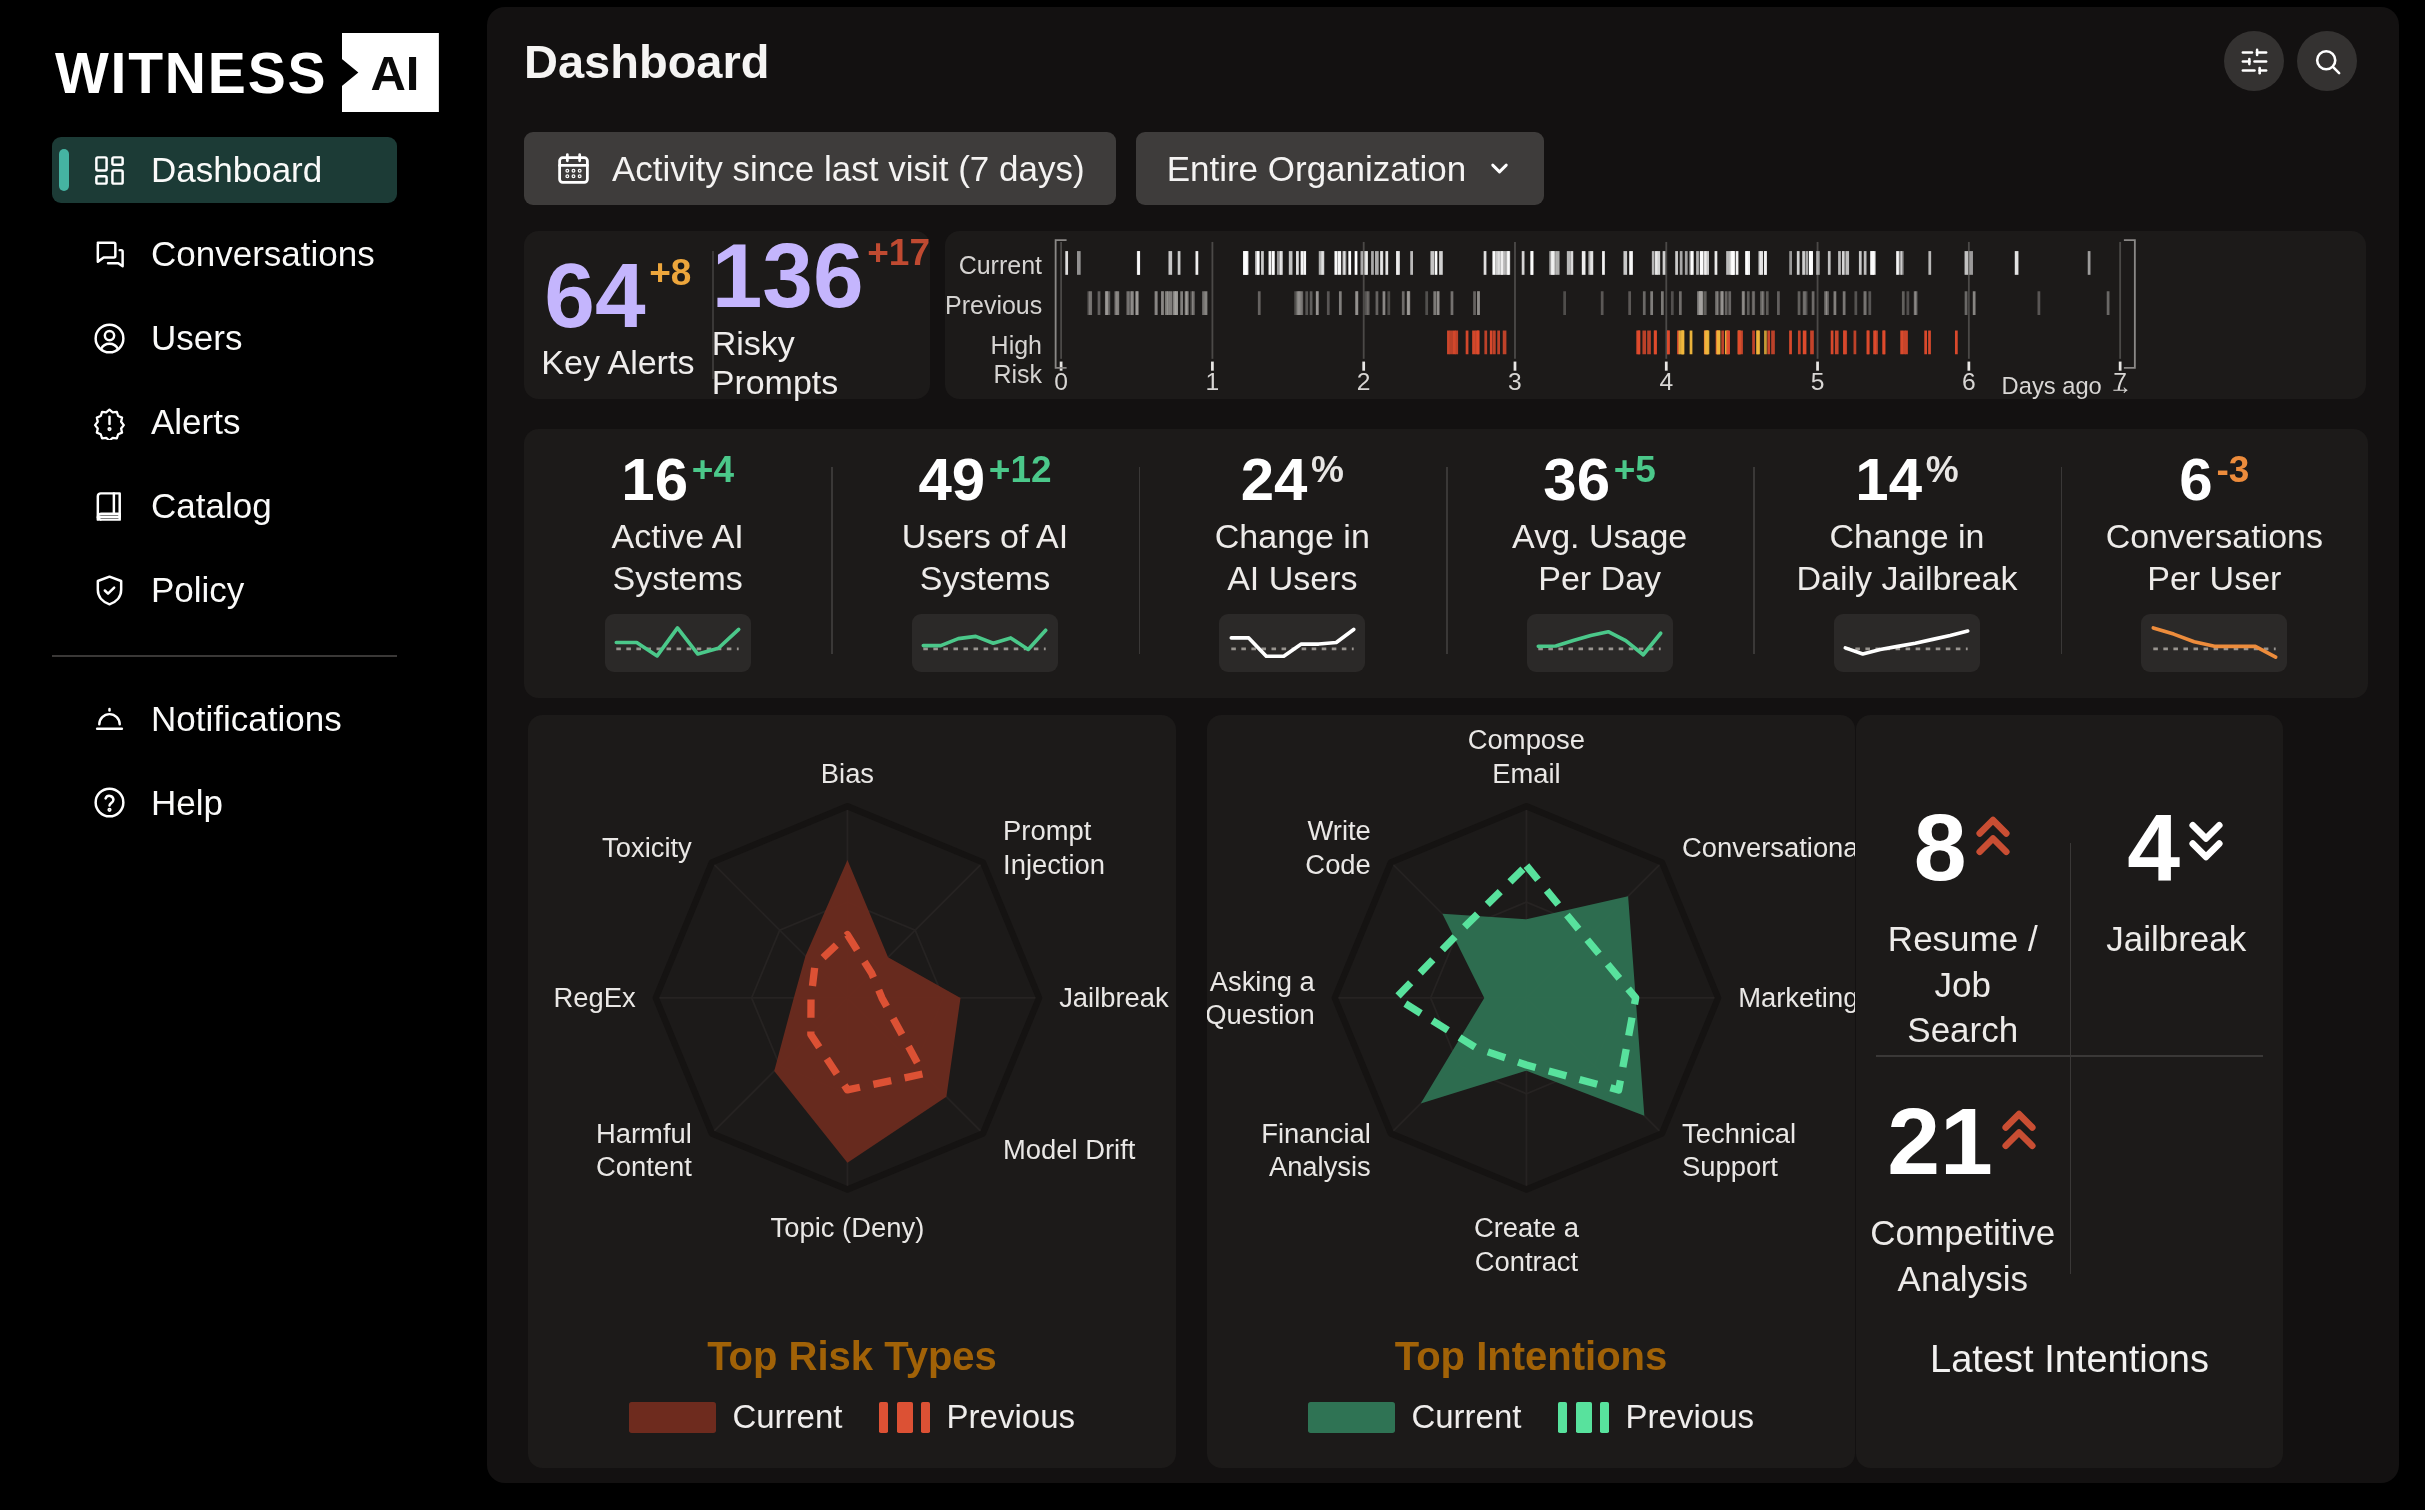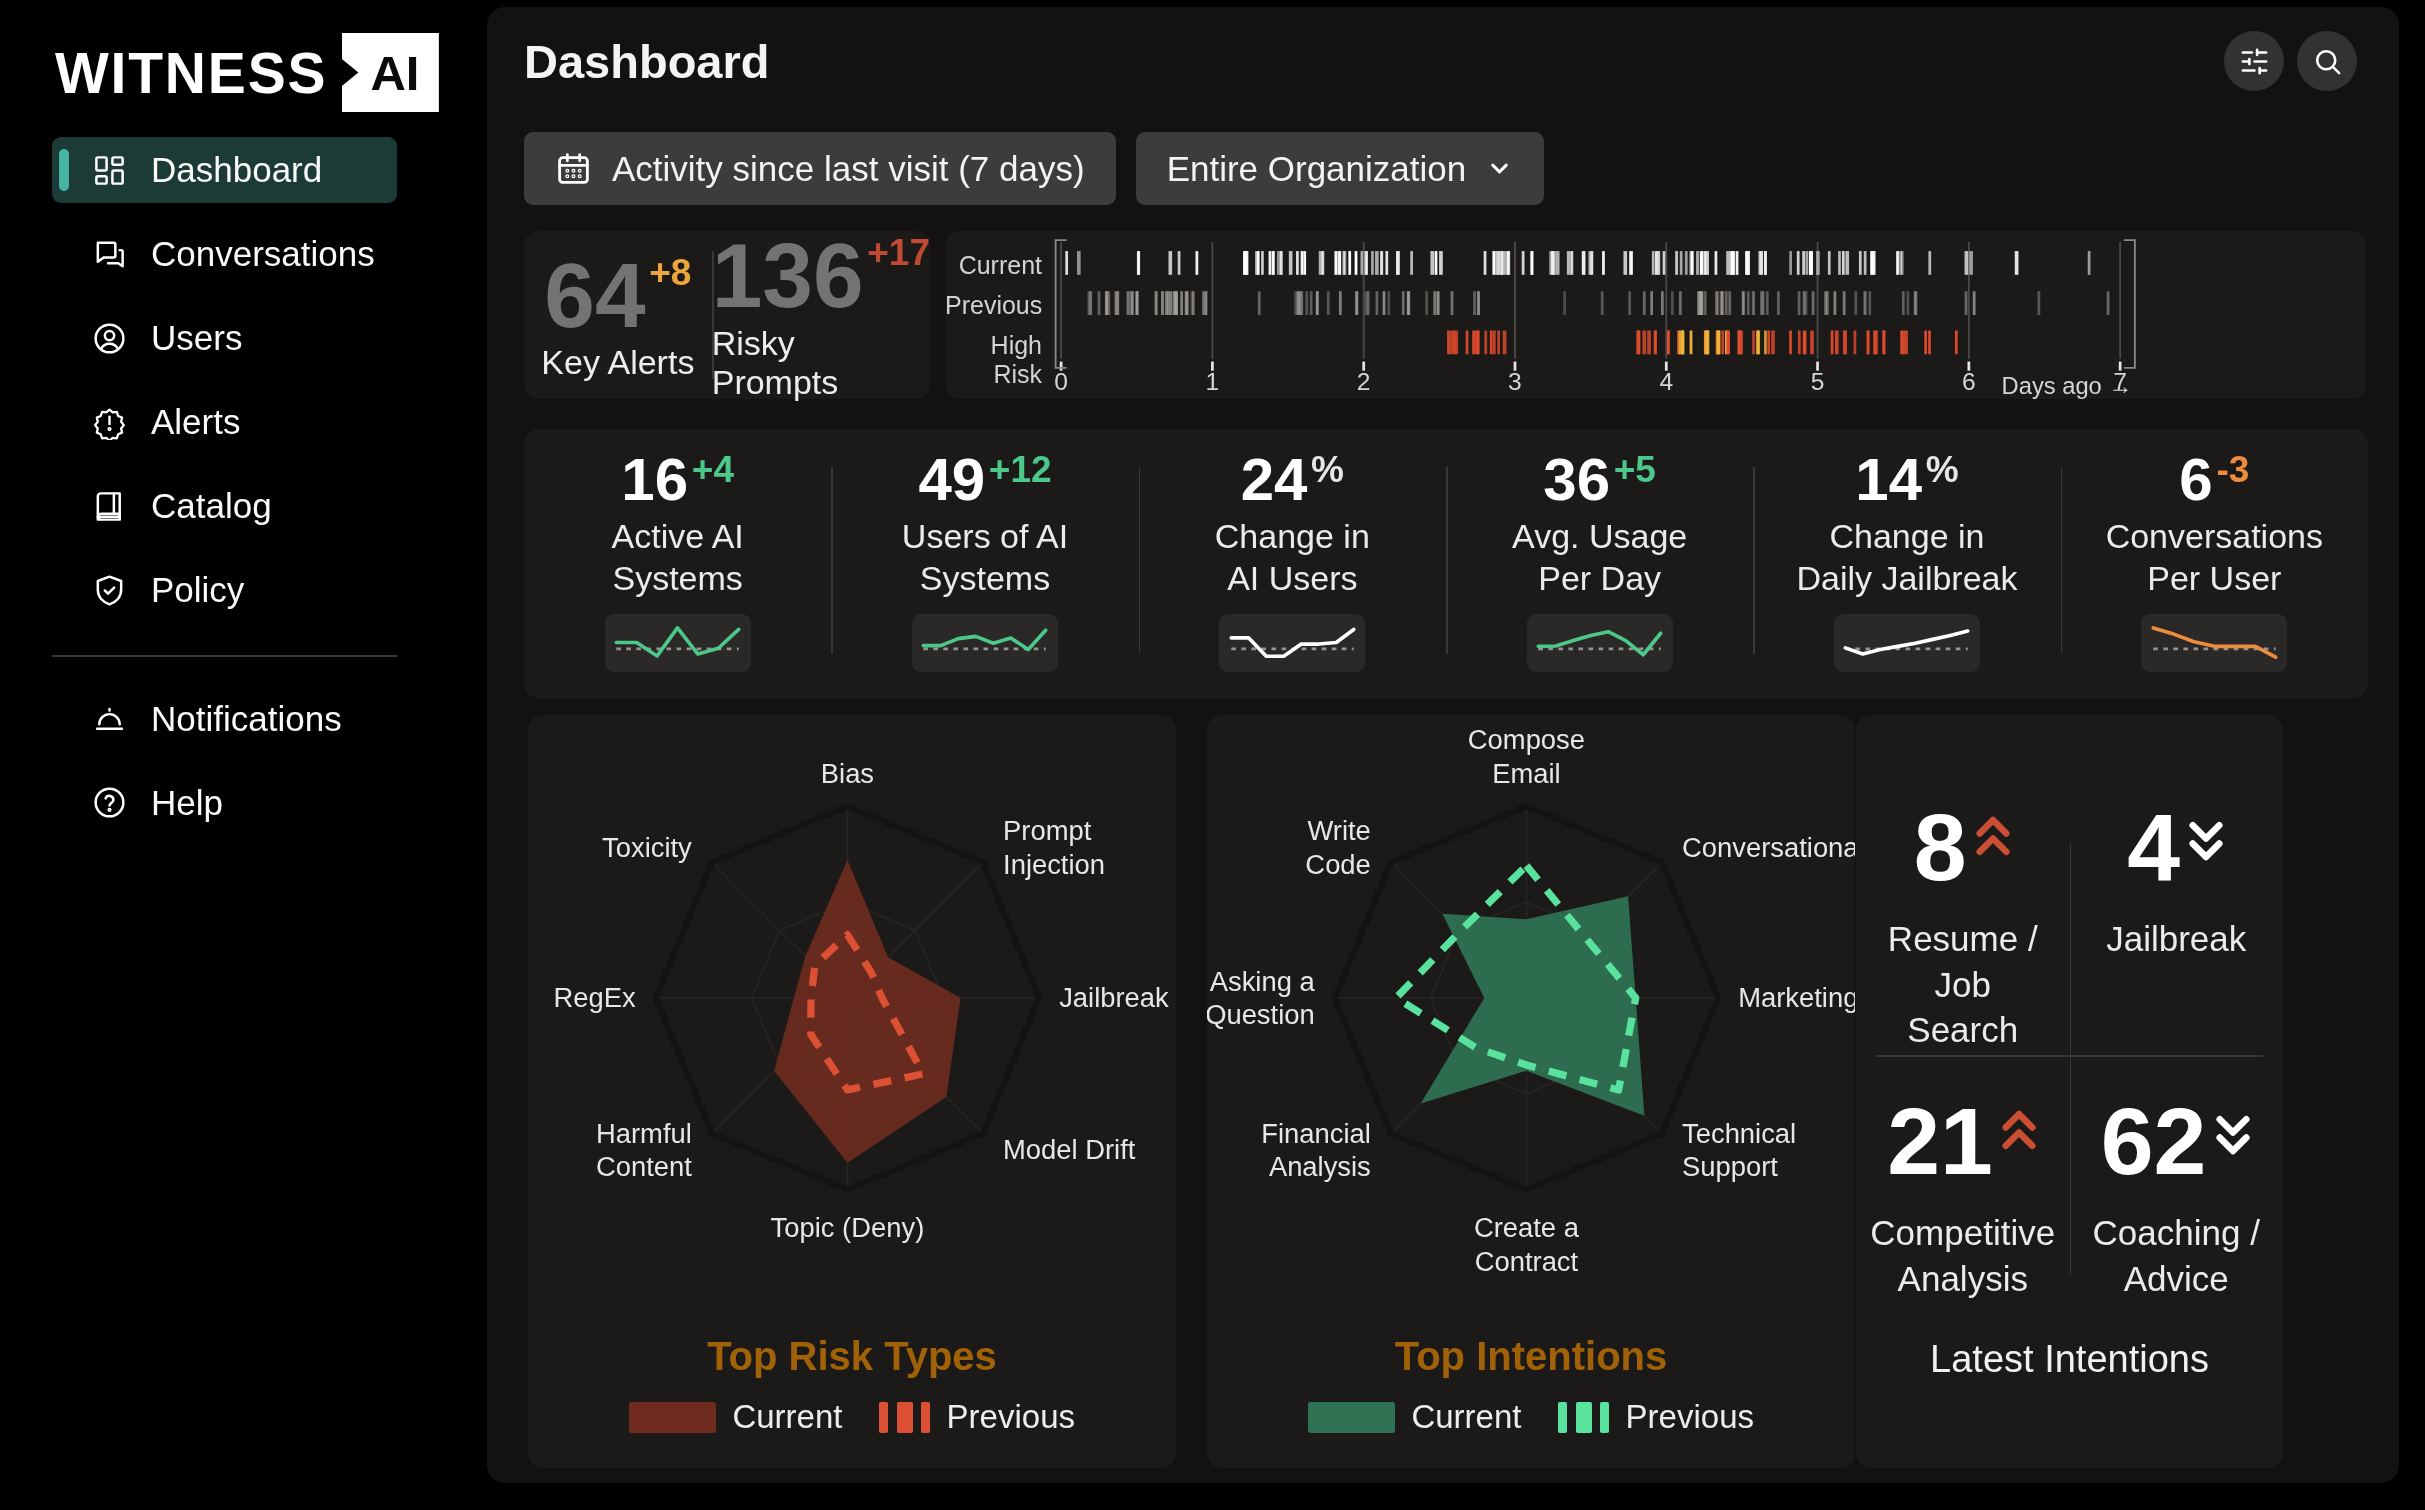--- a/index.html
+++ b/index.html
@@ -31,21 +31,21 @@
   .filterrow{position:absolute;left:37px;top:125px;display:flex;gap:20px;}
   .filter-btn{height:73px;background:#3E3C3B;border:none;border-radius:9px;color:#F4F3F2;font-family:inherit;
     font-size:35px;display:flex;align-items:center;gap:20px;padding:0 31px;cursor:pointer;}
   .filter-btn svg{width:37px;height:37px;stroke:#fff;fill:none;stroke-width:1.8;stroke-linecap:round;stroke-linejoin:round;}
   .card{position:absolute;background:#1C1A19;border-radius:14.6px;box-sizing:border-box;}
   
   .key-card{left:37px;top:224px;width:406px;height:168px;display:flex;}
   .kcell{flex:1;position:relative;display:flex;flex-direction:column;align-items:center;justify-content:center;padding-top:5.5px;}
   .kcell+.kcell::before{content:'';position:absolute;left:0;top:20px;bottom:20px;width:1.8px;background:#3A3837;}
   .knum-row{display:flex;align-items:flex-start;line-height:.92;}
-  .kv{font-size:91px;font-weight:700;color:#737373;}
+  .kv{font-size:91px;font-weight:700;color:#c4b5fd;}
   .kdelta{font-size:37px;font-weight:700;margin-top:1.8px;margin-left:3.7px;}
   .klabel{font-size:34px;color:#EFEDEC;margin-top:5.5px;}
   
   .timeline-card{left:458px;top:224px;width:1421px;height:168px;}
   .tl-label{position:absolute;width:97px;text-align:right;font-size:25px;color:#D5D3D1;}
   
   .stats-card{left:37px;top:422px;width:1844px;height:269px;display:flex;}
   .scol{flex:1;position:relative;display:flex;flex-direction:column;align-items:center;padding-top:24px;}
   .scol+.scol::before{content:'';position:absolute;left:0;top:38px;bottom:44px;width:1.8px;background:#3A3837;}
   .snum-row{display:flex;align-items:flex-start;line-height:.9;}
@@ -813,31 +813,18 @@
             <span class="qchev up"><svg viewBox="0 0 36 50">
                 <path d="M5 20 L18 7 L31 20"></path>
                 <path d="M5 38 L18 25 L31 38"></path>
               </svg></span>
           </div>
         <div class="qlabel">
             <div>Competitive</div>
             <div>Analysis</div>
           </div>
       </div>
-      <div class="quad q3">
-        <div class="qtop">
-            <span class="qnum">62</span>
-            <span class="qchev down"><svg viewBox="0 0 36 50">
-                <path d="M5 20 L18 7 L31 20"></path>
-                <path d="M5 38 L18 25 L31 38"></path>
-              </svg></span>
-          </div>
-        <div class="qlabel">
-            <div>Coaching /</div>
-            <div>Advice</div>
-          </div>
-      </div>
       <div class="lat-title">Latest Intentions</div>
     </section>
 
   </main>
 </div>
 
 
 </body></html>

